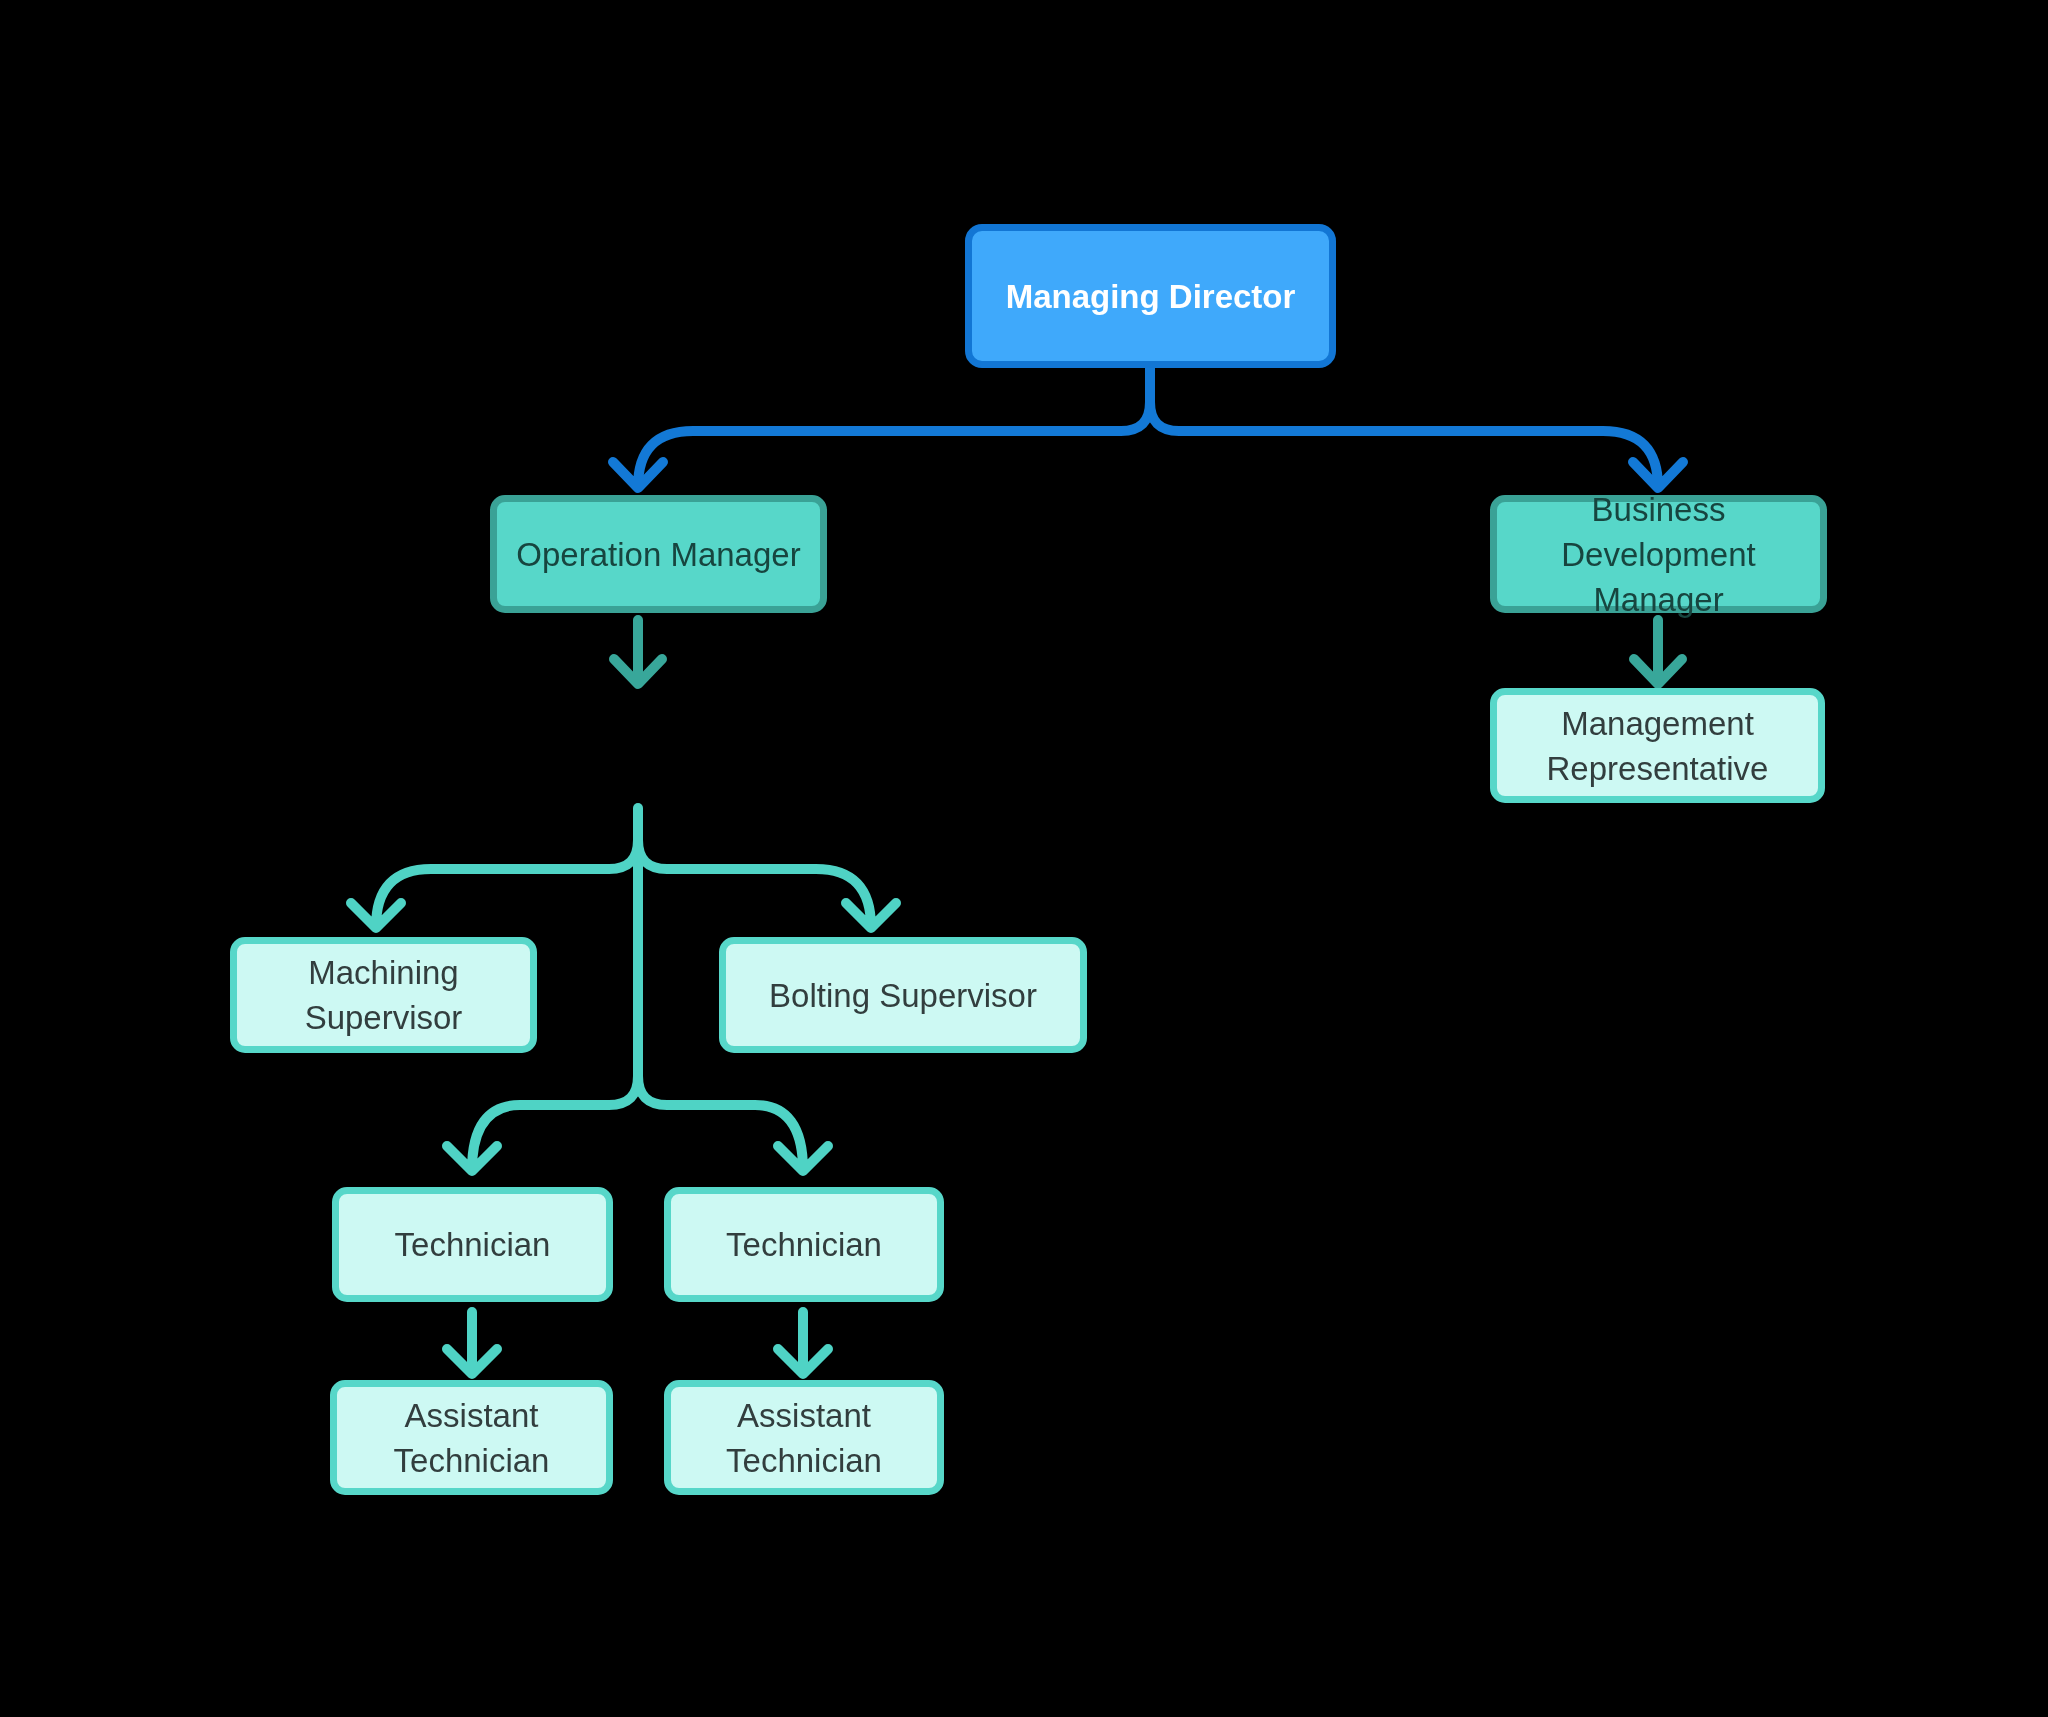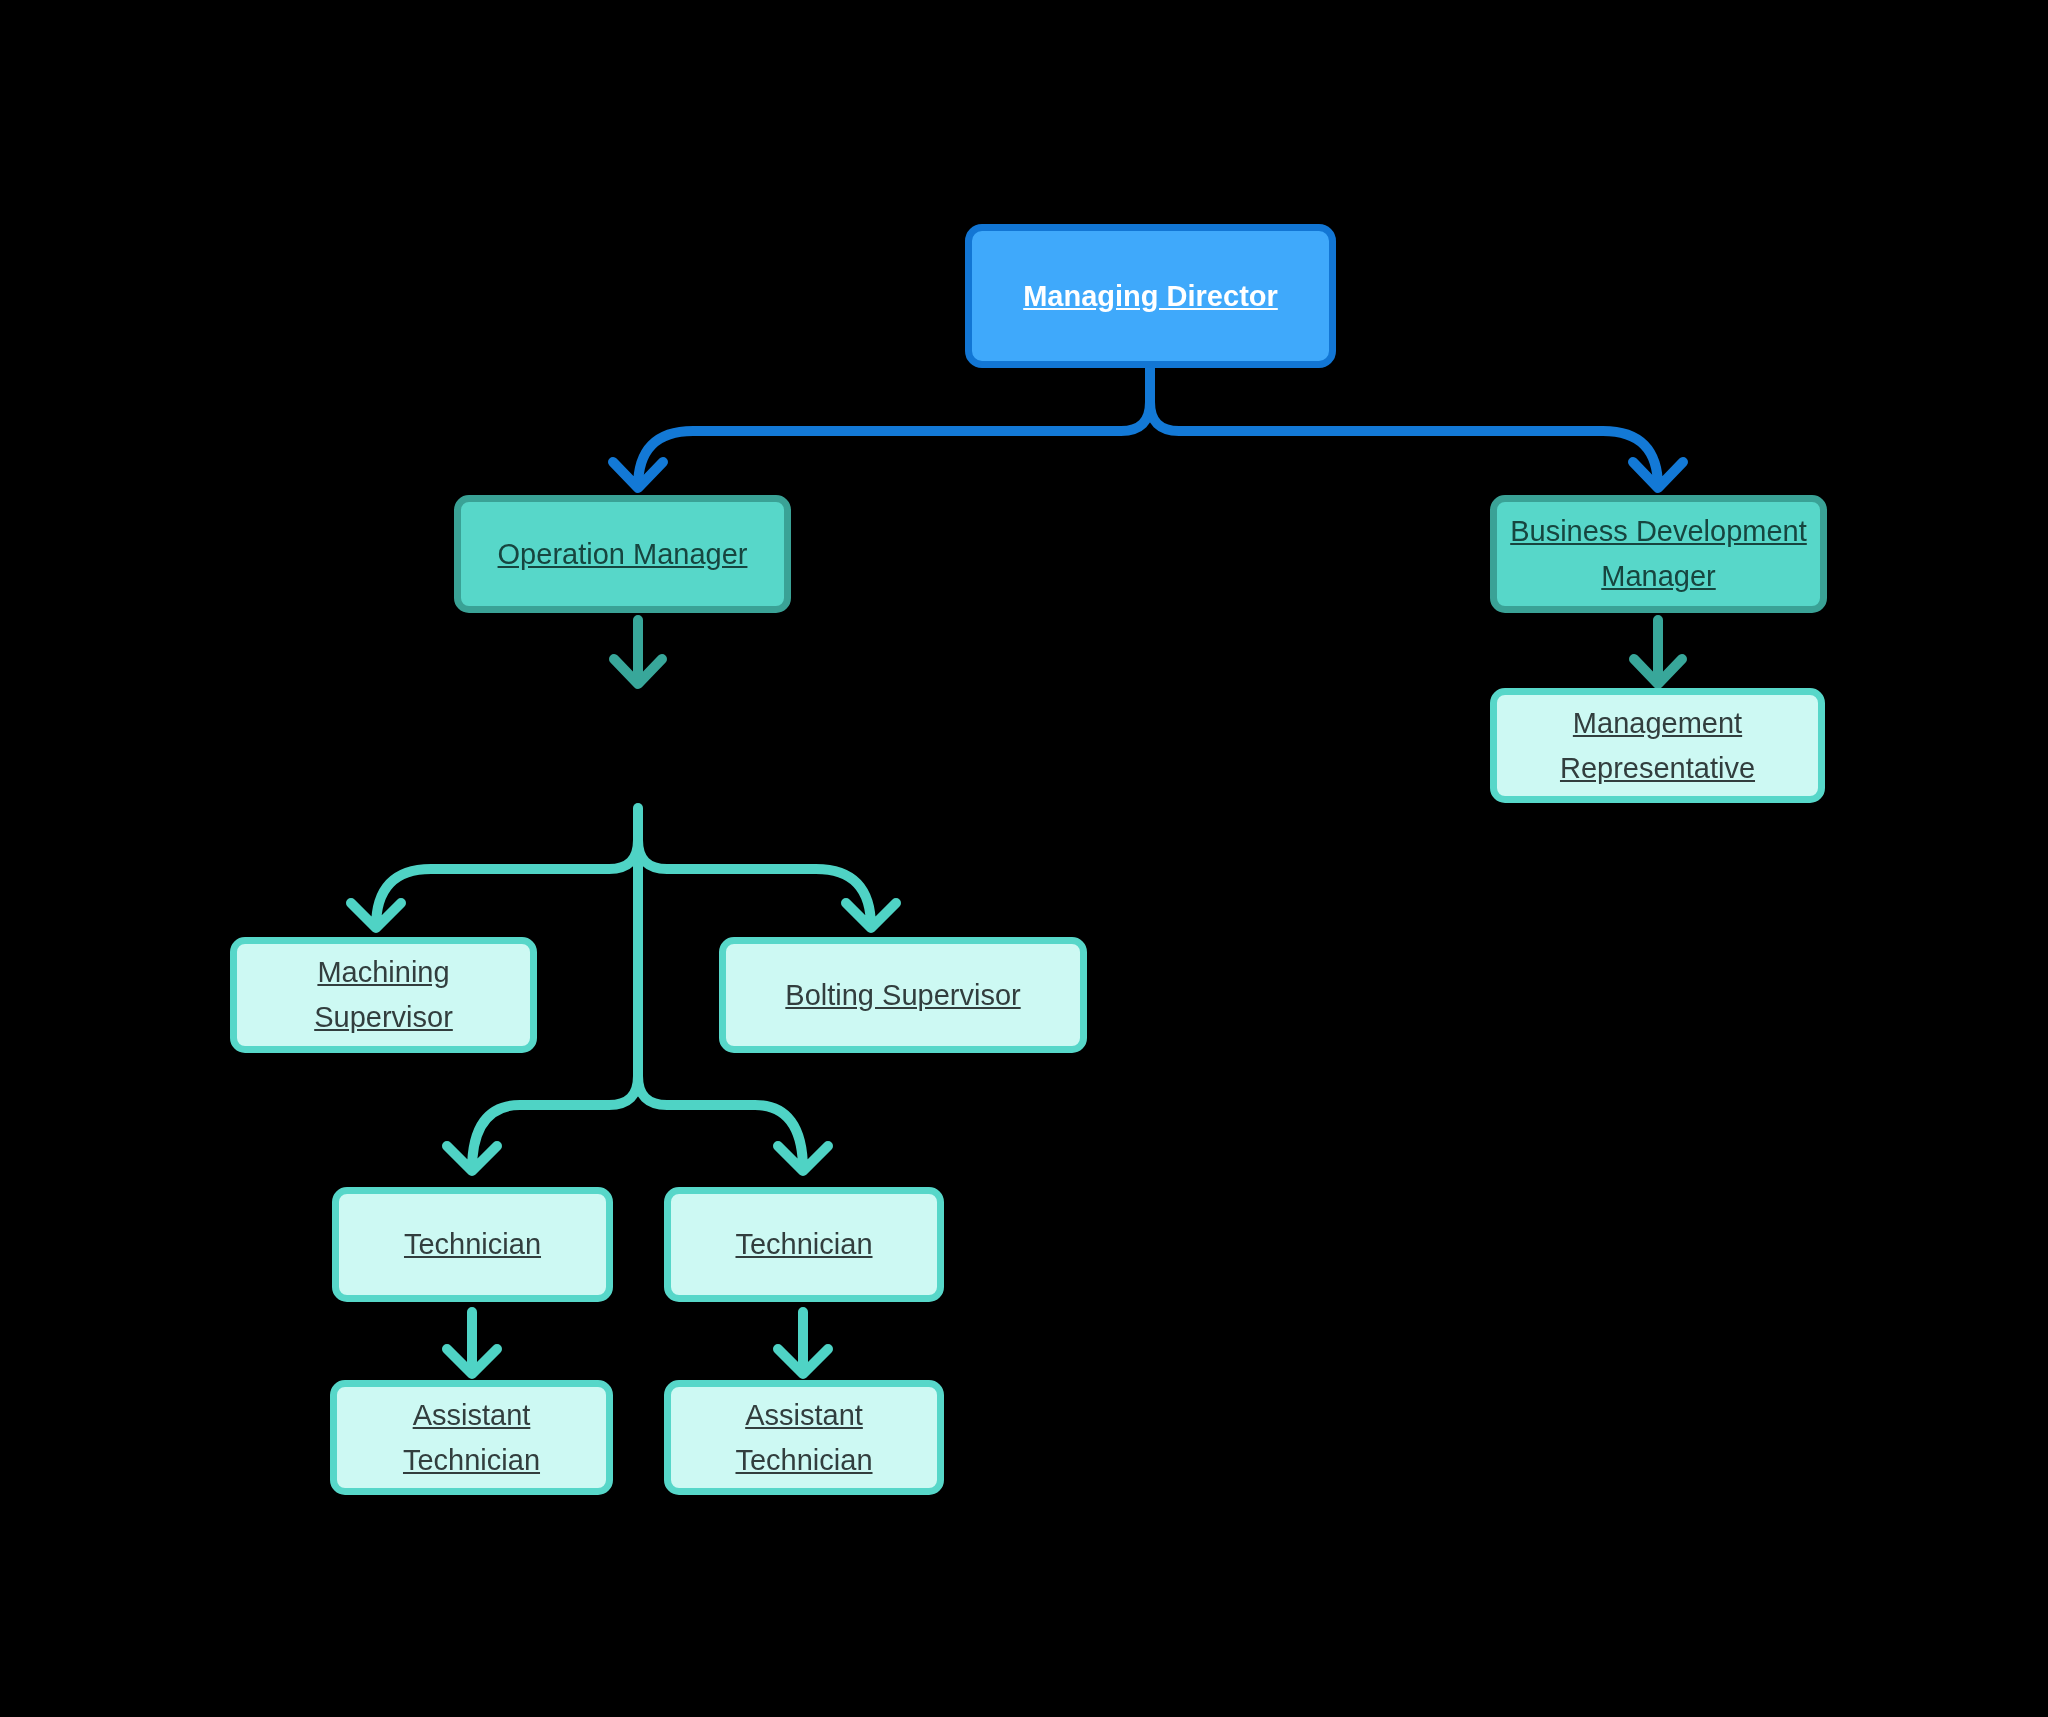--- a/index.html
+++ b/index.html
@@ -38,23 +38,22 @@
   .edge-light { stroke: var(--arrow-light-teal, #4fd3c5); stroke-width: 10; }
 
   .node {
     position: absolute;
     box-sizing: border-box;
     display: flex;
     align-items: center;
     justify-content: center;
     text-align: center;
     border-radius: 15px;
-    font-size: 29px;
+    font-size: 33px;
     line-height: 45px;
-    text-decoration: underline;
   }
   .node.blue {
     background: var(--blue-fill, #3fa9fb);
     border: 7px solid var(--blue-border, #1276d4);
     color: var(--blue-text, #ffffff);
     font-weight: 700;
     border-radius: 17px;
   }
   .node.teal {
     background: var(--teal-fill, #57d7c9);
@@ -98,21 +97,21 @@
 
     <path class="edge-light" d="M 472 1312 L 472 1373 M 447 1349 L 472 1374 L 497 1349"></path>
 
     <path class="edge-light" d="M 803 1312 L 803 1373 M 778 1349 L 803 1374 L 828 1349"></path>
   </svg>
 
   <div class="node blue" style="left:965px; top:224px; width:371px; height:144px;">
     <span>Managing Director</span>
   </div>
 
-  <div class="node teal" style="left:454px; top:495px; width:337px; height:118px;">
+  <div class="node teal" style="left:490px; top:495px; width:337px; height:118px;">
     <span>Operation Manager</span>
   </div>
 
   <div class="node teal w300" style="left:1490px; top:495px; width:337px; height:118px;">
     <span>Business Development Manager</span>
   </div>
 
 
   <div class="node light w270" style="left:1490px; top:688px; width:335px; height:115px;">
     <span>Management Representative</span>

